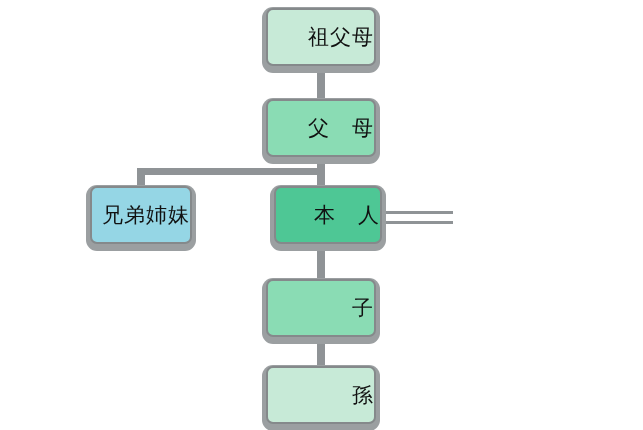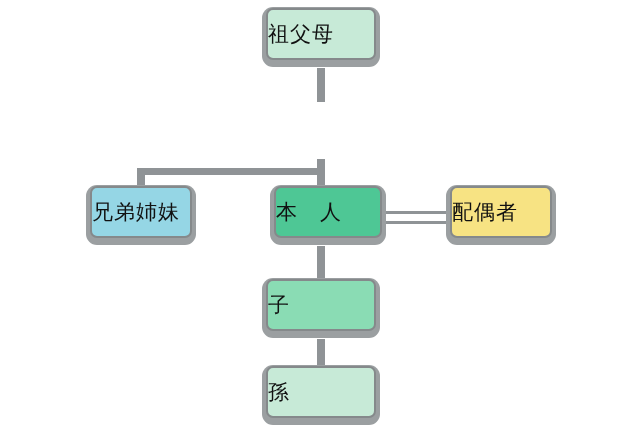--- a/index.html
+++ b/index.html
@@ -11,27 +11,27 @@
     position: relative;
     width: 643px;
     height: 430px;
     background: #ffffff;
     overflow: hidden;
   }
   
   .node {
     position: absolute;
     box-sizing: border-box;
-    height: 52px;
+    height: 58px;
     border: 2px solid #85898b;
     border-radius: 7px;
     box-shadow: 0 3px 0 4px #9b9fa1;
     display: flex;
     align-items: center;
-    justify-content: flex-start;
+    justify-content: flex-end;
     z-index: 2;
     color: #111111;
     font-size: 21px;
     letter-spacing: 1px;
     white-space: pre;
   }
   .n-grandparents { left: 266px; top: 8px;   width: 110px; }
   .n-parents      { left: 266px; top: 99px;  width: 110px; }
   .n-siblings     { left: 90px;  top: 186px; width: 102px; }
   .n-self         { left: 274px; top: 186px; width: 108px; }
@@ -74,28 +74,28 @@
 
   <div class="marriage">
     <div class="m-bar" style="background: rgb(143, 147, 150);"></div>
     <div class="m-gap" style="background: rgb(255, 255, 255);"></div>
     <div class="m-bar" style="background: rgb(143, 147, 150);"></div>
   </div>
 
   <div class="node n-grandparents" style="background: rgb(199, 234, 215);">
     <span>祖父母</span>
   </div>
+  <div class="node n-parents" style="background: rgb(138, 220, 180);">
+    <span>父　母</span>
+  </div>
   <div class="node n-siblings" style="background: rgb(149, 214, 229);">
     <span>兄弟姉妹</span>
   </div>
   <div class="node n-self" style="background: rgb(78, 199, 149);">
     <span>本　人</span>
-  </div>
-  <div class="node n-spouse" style="background: rgb(247, 227, 131);">
-    <span>配偶者</span>
   </div>
   <div class="node n-child" style="background: rgb(138, 220, 180);">
     <span>子</span>
   </div>
   <div class="node n-grandchild" style="background: rgb(199, 234, 215);">
     <span>孫</span>
   </div>
 
 </div>
 

